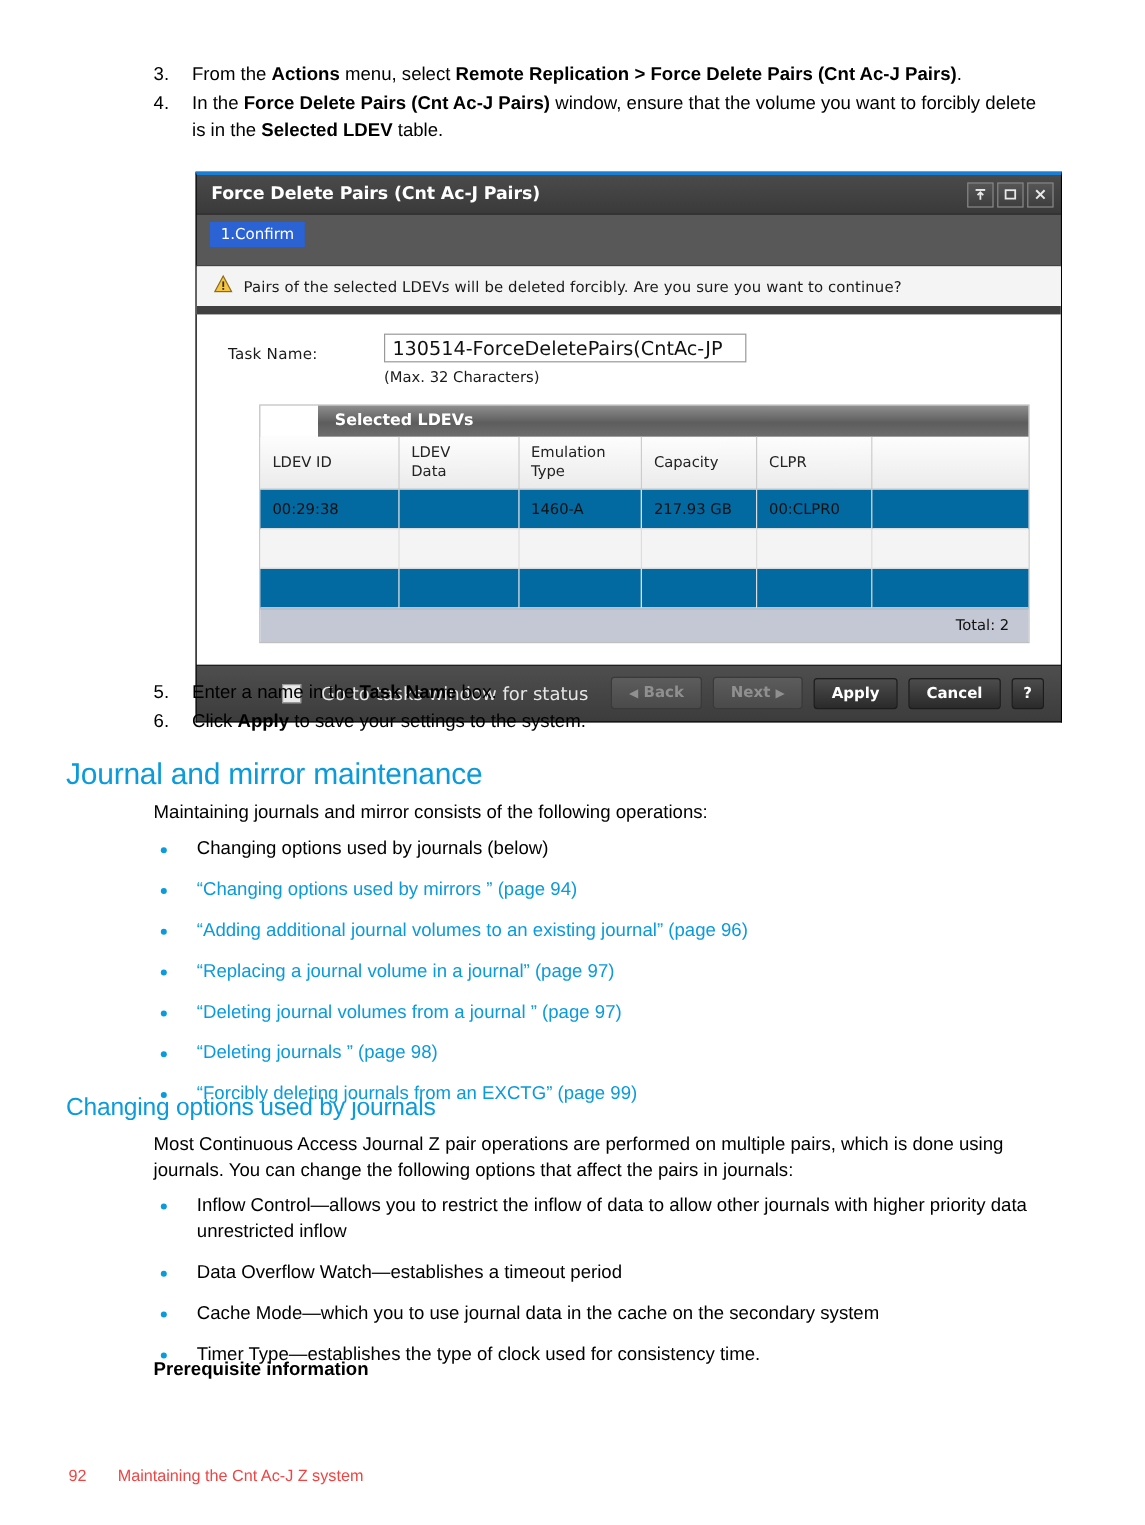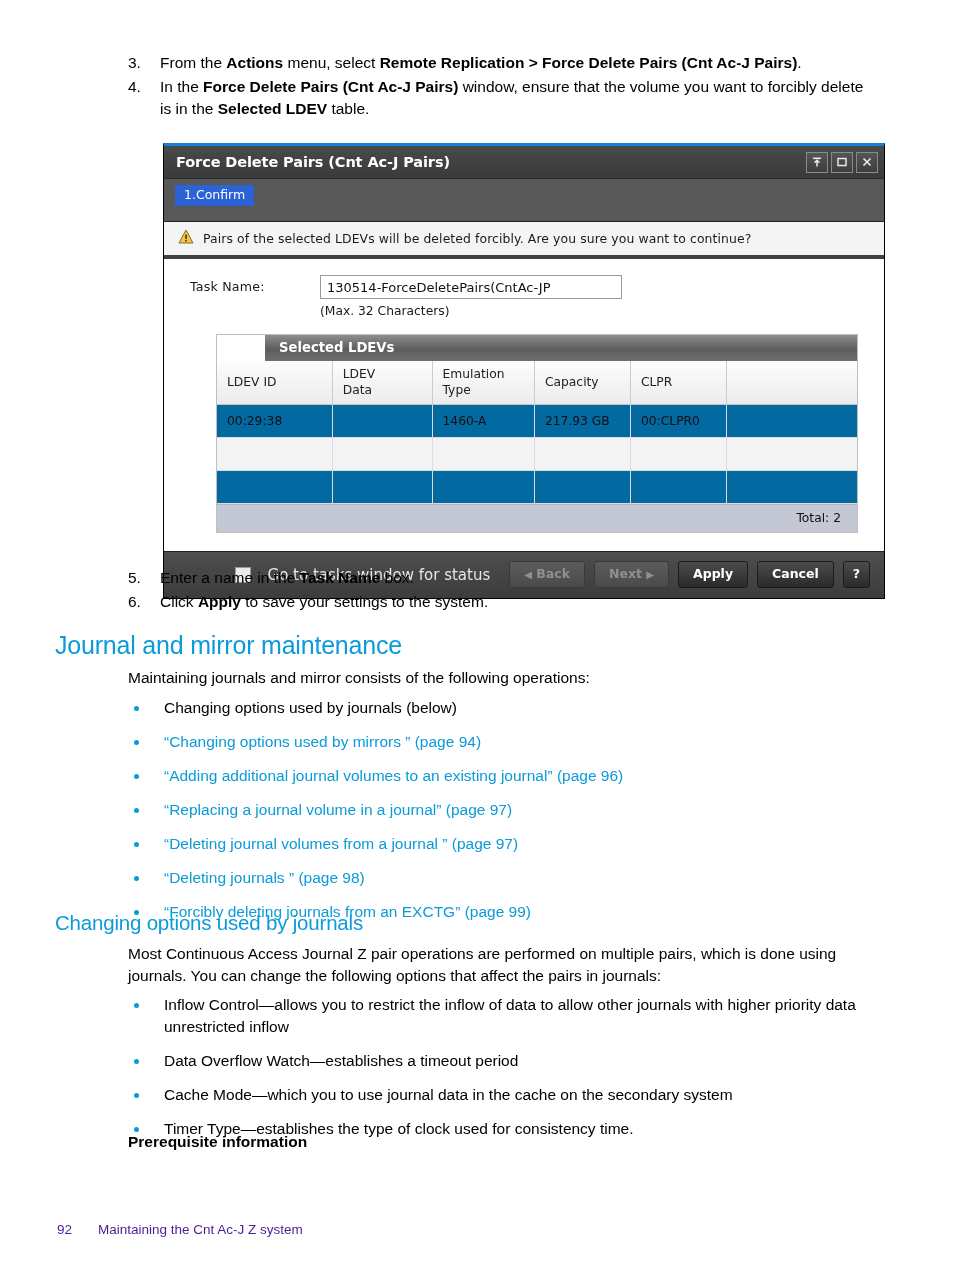--- a/index.html
+++ b/index.html
@@ -103,50 +103,50 @@
 
   .dlg-body {
     background: #ffffff;
     border-top: 1px solid #1e1e1e;
     padding: 0;
   }
   .warn-row {
     display: flex;
     align-items: center;
     background: #f4f4f4;
-    border-bottom: 4px solid #404040;
+    border-bottom: 7px solid #404040;
     padding: 7px 12px 7px 14px;
     gap: 9px;
   }
   .warn-text {
     font-size: 12.4px;
     color: #1a1a1a;
     letter-spacing: 0.1px;
   }
 
   .task-row {
     display: flex;
-    align-items: flex-start;
+    align-items: flex-end;
     padding: 16px 0 0 26px;
   }
   .task-label {
     font-size: 12.6px;
     color: #1a1a1a;
     width: 130px;
     flex: 0 0 130px;
     padding-top: 4px;
     letter-spacing: 0.2px;
   }
   .task-input {
     width: 302px;
     height: 24px;
     border: 1px solid #999999;
     background: #ffffff;
     font-family: "DejaVu Sans", sans-serif;
-    font-size: 13px;
+    font-size: 16px;
     color: #111111;
     padding: 0 6px;
     box-sizing: border-box;
   }
   .task-hint {
     margin: 5px 0 0 156px;
     font-size: 12.3px;
     color: #1a1a1a;
   }
 
@@ -308,21 +308,21 @@
     border-radius: 50%;
     background: #0b9ada;
   }
   .lnk { color: #0b9ada; }
 
   .footer {
     position: absolute;
     left: 57px;
     top: 1222px;
     font-size: 13.5px;
-    color: #4c1d95;
+    color: #ef4444;
     display: flex;
     gap: 26px;
   }
 </style>
 </head>
 <body>
 
 <div class="page">
 
   <div class="steps">

